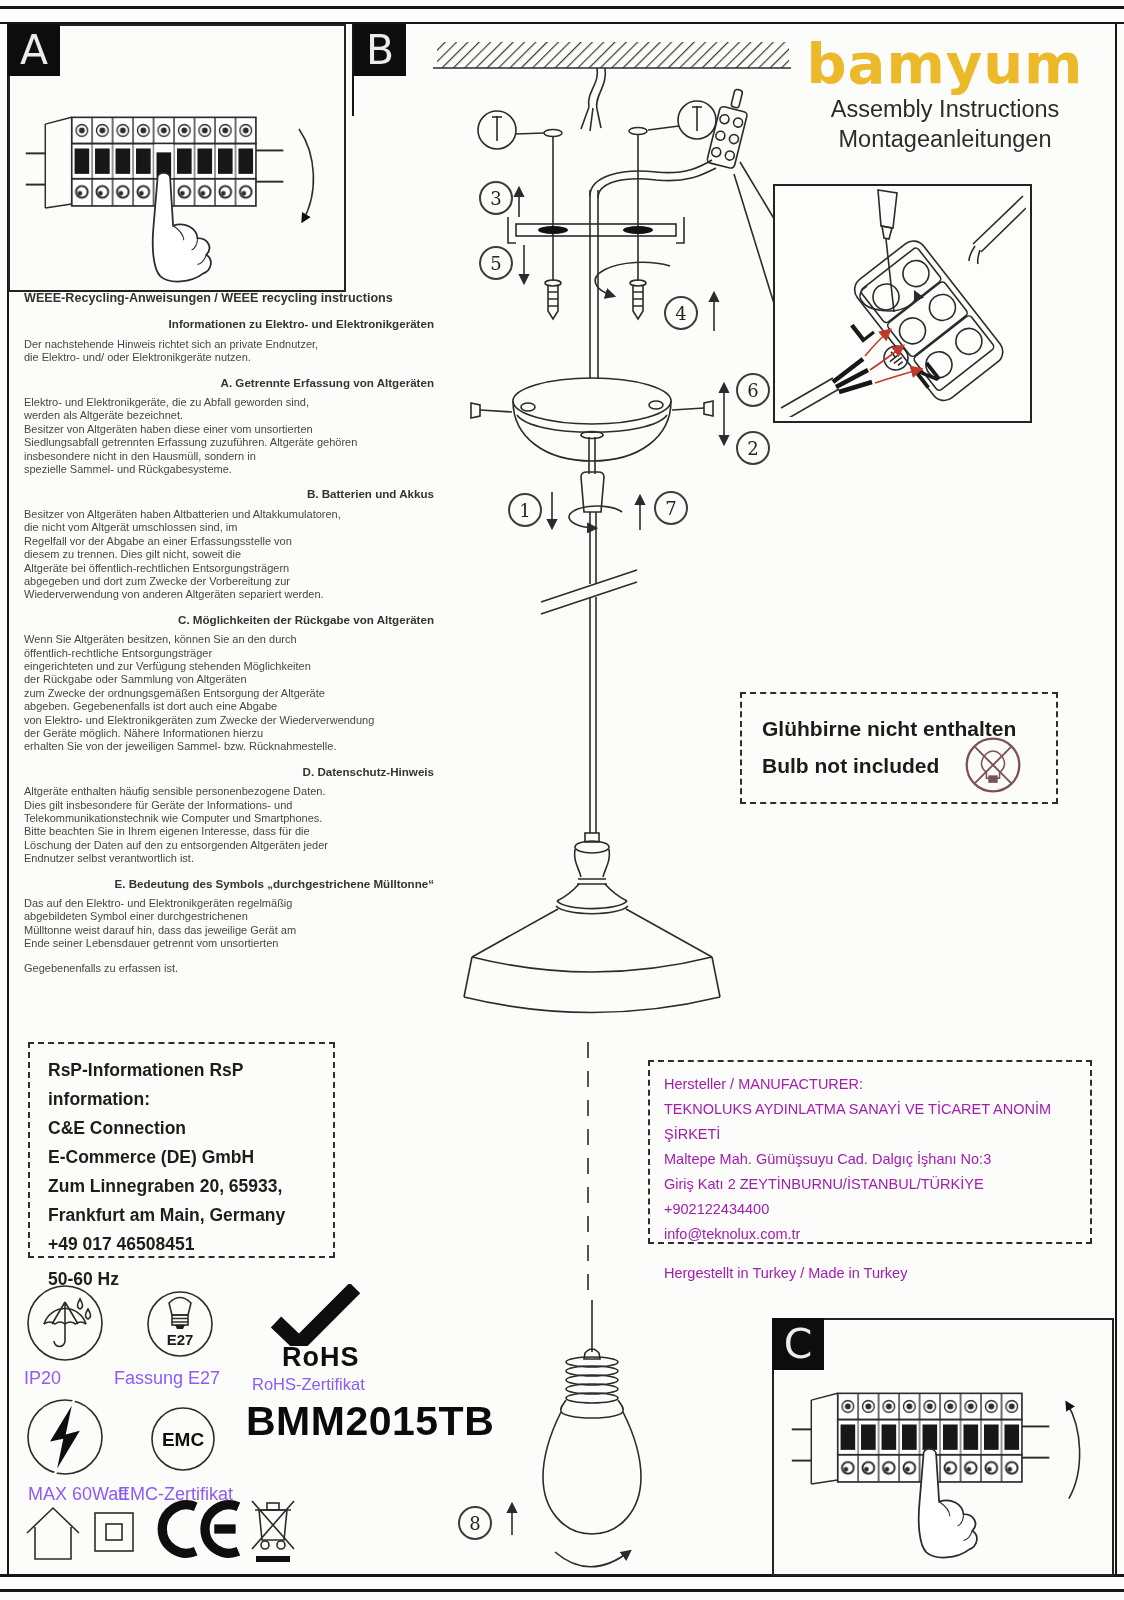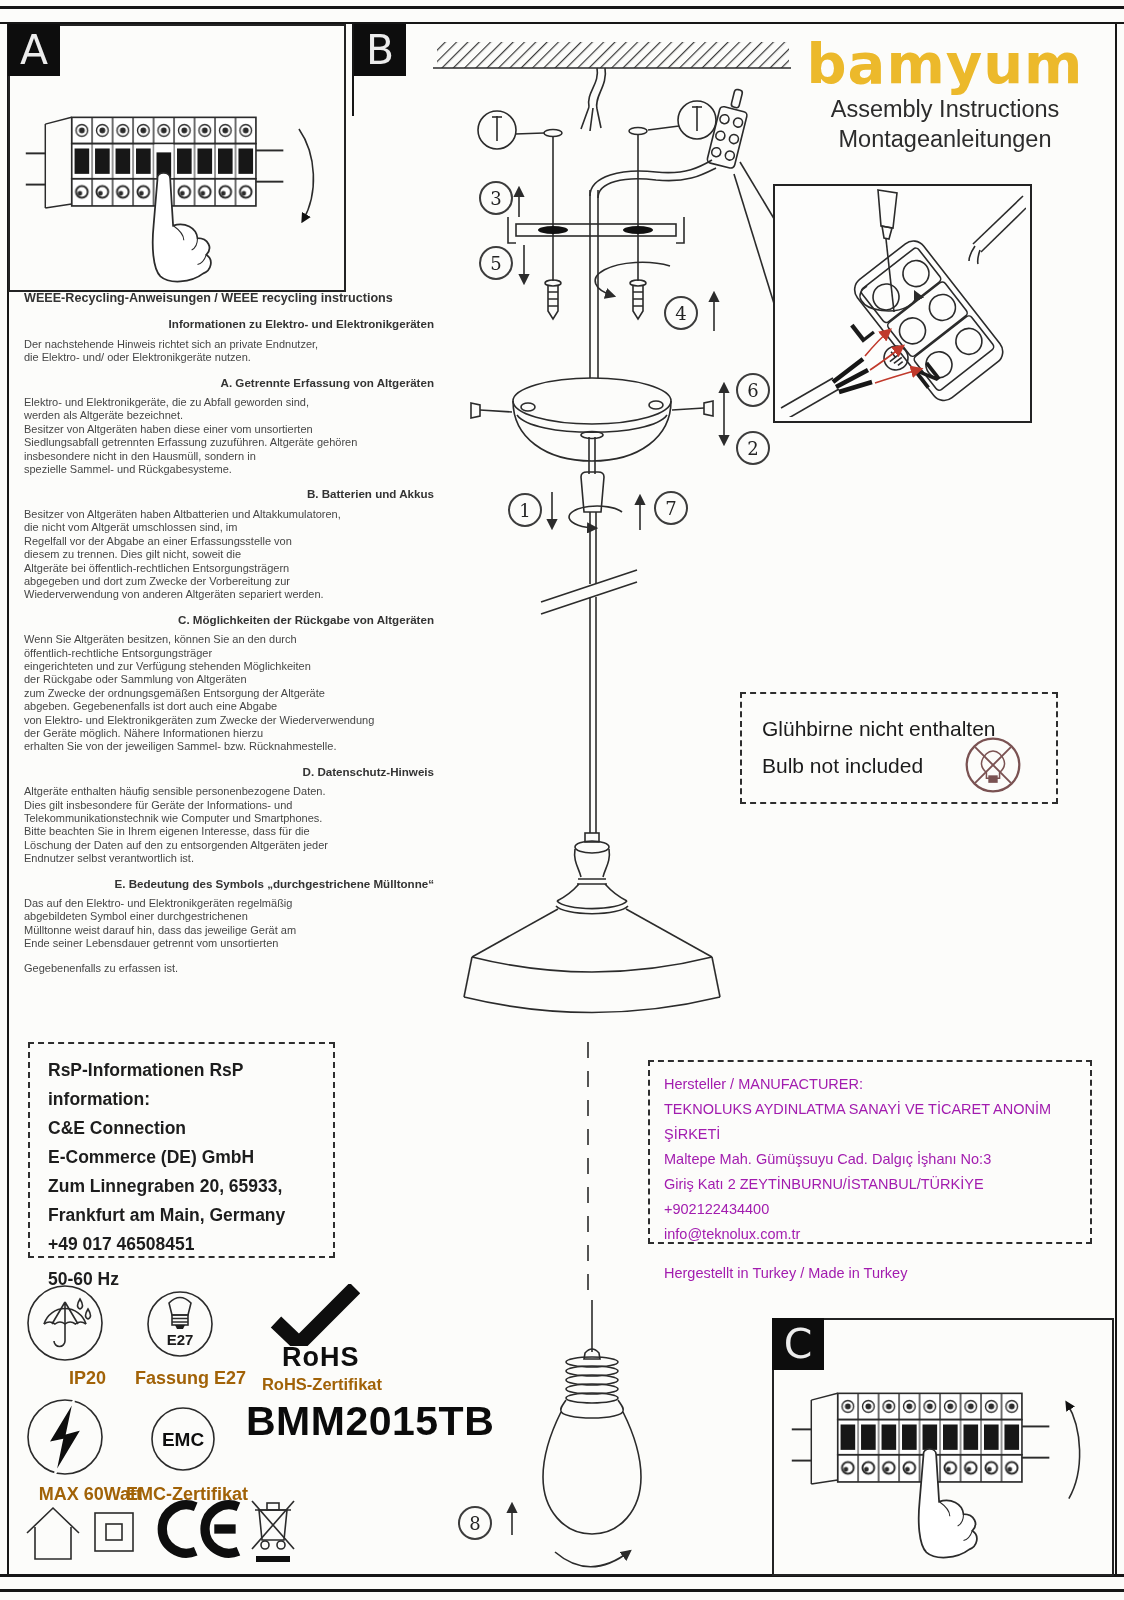--- a/index.html
+++ b/index.html
@@ -18,24 +18,24 @@
            font-family:"DejaVu Serif",serif;font-size:18px;color:#242424;}
   .weee{position:absolute;left:24px;top:292px;width:410px;color:#464646;
         font-size:11px;line-height:13.4px;}
   .weee .title{font-size:12.6px;font-weight:bold;color:#333;margin:0 0 12px 0;}
   .weee .bhead{font-size:11.6px;font-weight:bold;color:#333;margin:11px 0 7px 0;text-align:right;}
   .weee .btext{white-space:pre-line;margin:0;}
   .logo-wrap{position:absolute;left:795px;top:34px;width:300px;text-align:center;}
   .logo{font-family:"DejaVu Sans",sans-serif;font-size:56px;line-height:60px;font-weight:800;
         color:#ECB92B;letter-spacing:1px;}
   .tagline{font-size:23.5px;line-height:30px;color:#2c2c2c;font-weight:500;}
-  .bulb-note{padding:16px 0 0 20px;font-size:21px;line-height:37px;color:#1b1b1b;font-weight:400;}
+  .bulb-note{padding:16px 0 0 20px;font-size:21px;line-height:37px;color:#1b1b1b;font-weight:700;}
   .rsp{padding:12px 10px 0 18px;font-size:17.5px;font-weight:700;line-height:29px;color:#1d1d1d;}
   .mfr{padding:10px 8px 0 14px;font-size:14.5px;font-weight:400;line-height:25px;color:#a21caf;}
-  .icon-label{position:absolute;font-size:18px;font-weight:700;color:#a16207;text-align:right;}
+  .icon-label{position:absolute;font-size:18px;font-weight:400;color:#8b5cf6;text-align:left;}
   .rohs-word{position:absolute;font-size:27px;font-weight:800;color:#0e0e0e;letter-spacing:1px;}
   .model{position:absolute;left:246px;top:1398px;font-size:41px;font-weight:800;color:#0b0b0b;
          font-family:"Liberation Sans",sans-serif;letter-spacing:0.5px;}
   svg{display:block;}
   svg .ln{stroke:#2b2b2b;fill:none;stroke-width:1.6;}
   svg text{font-family:"Liberation Sans",sans-serif;}
 </style>
 </head>
 <body>
 

